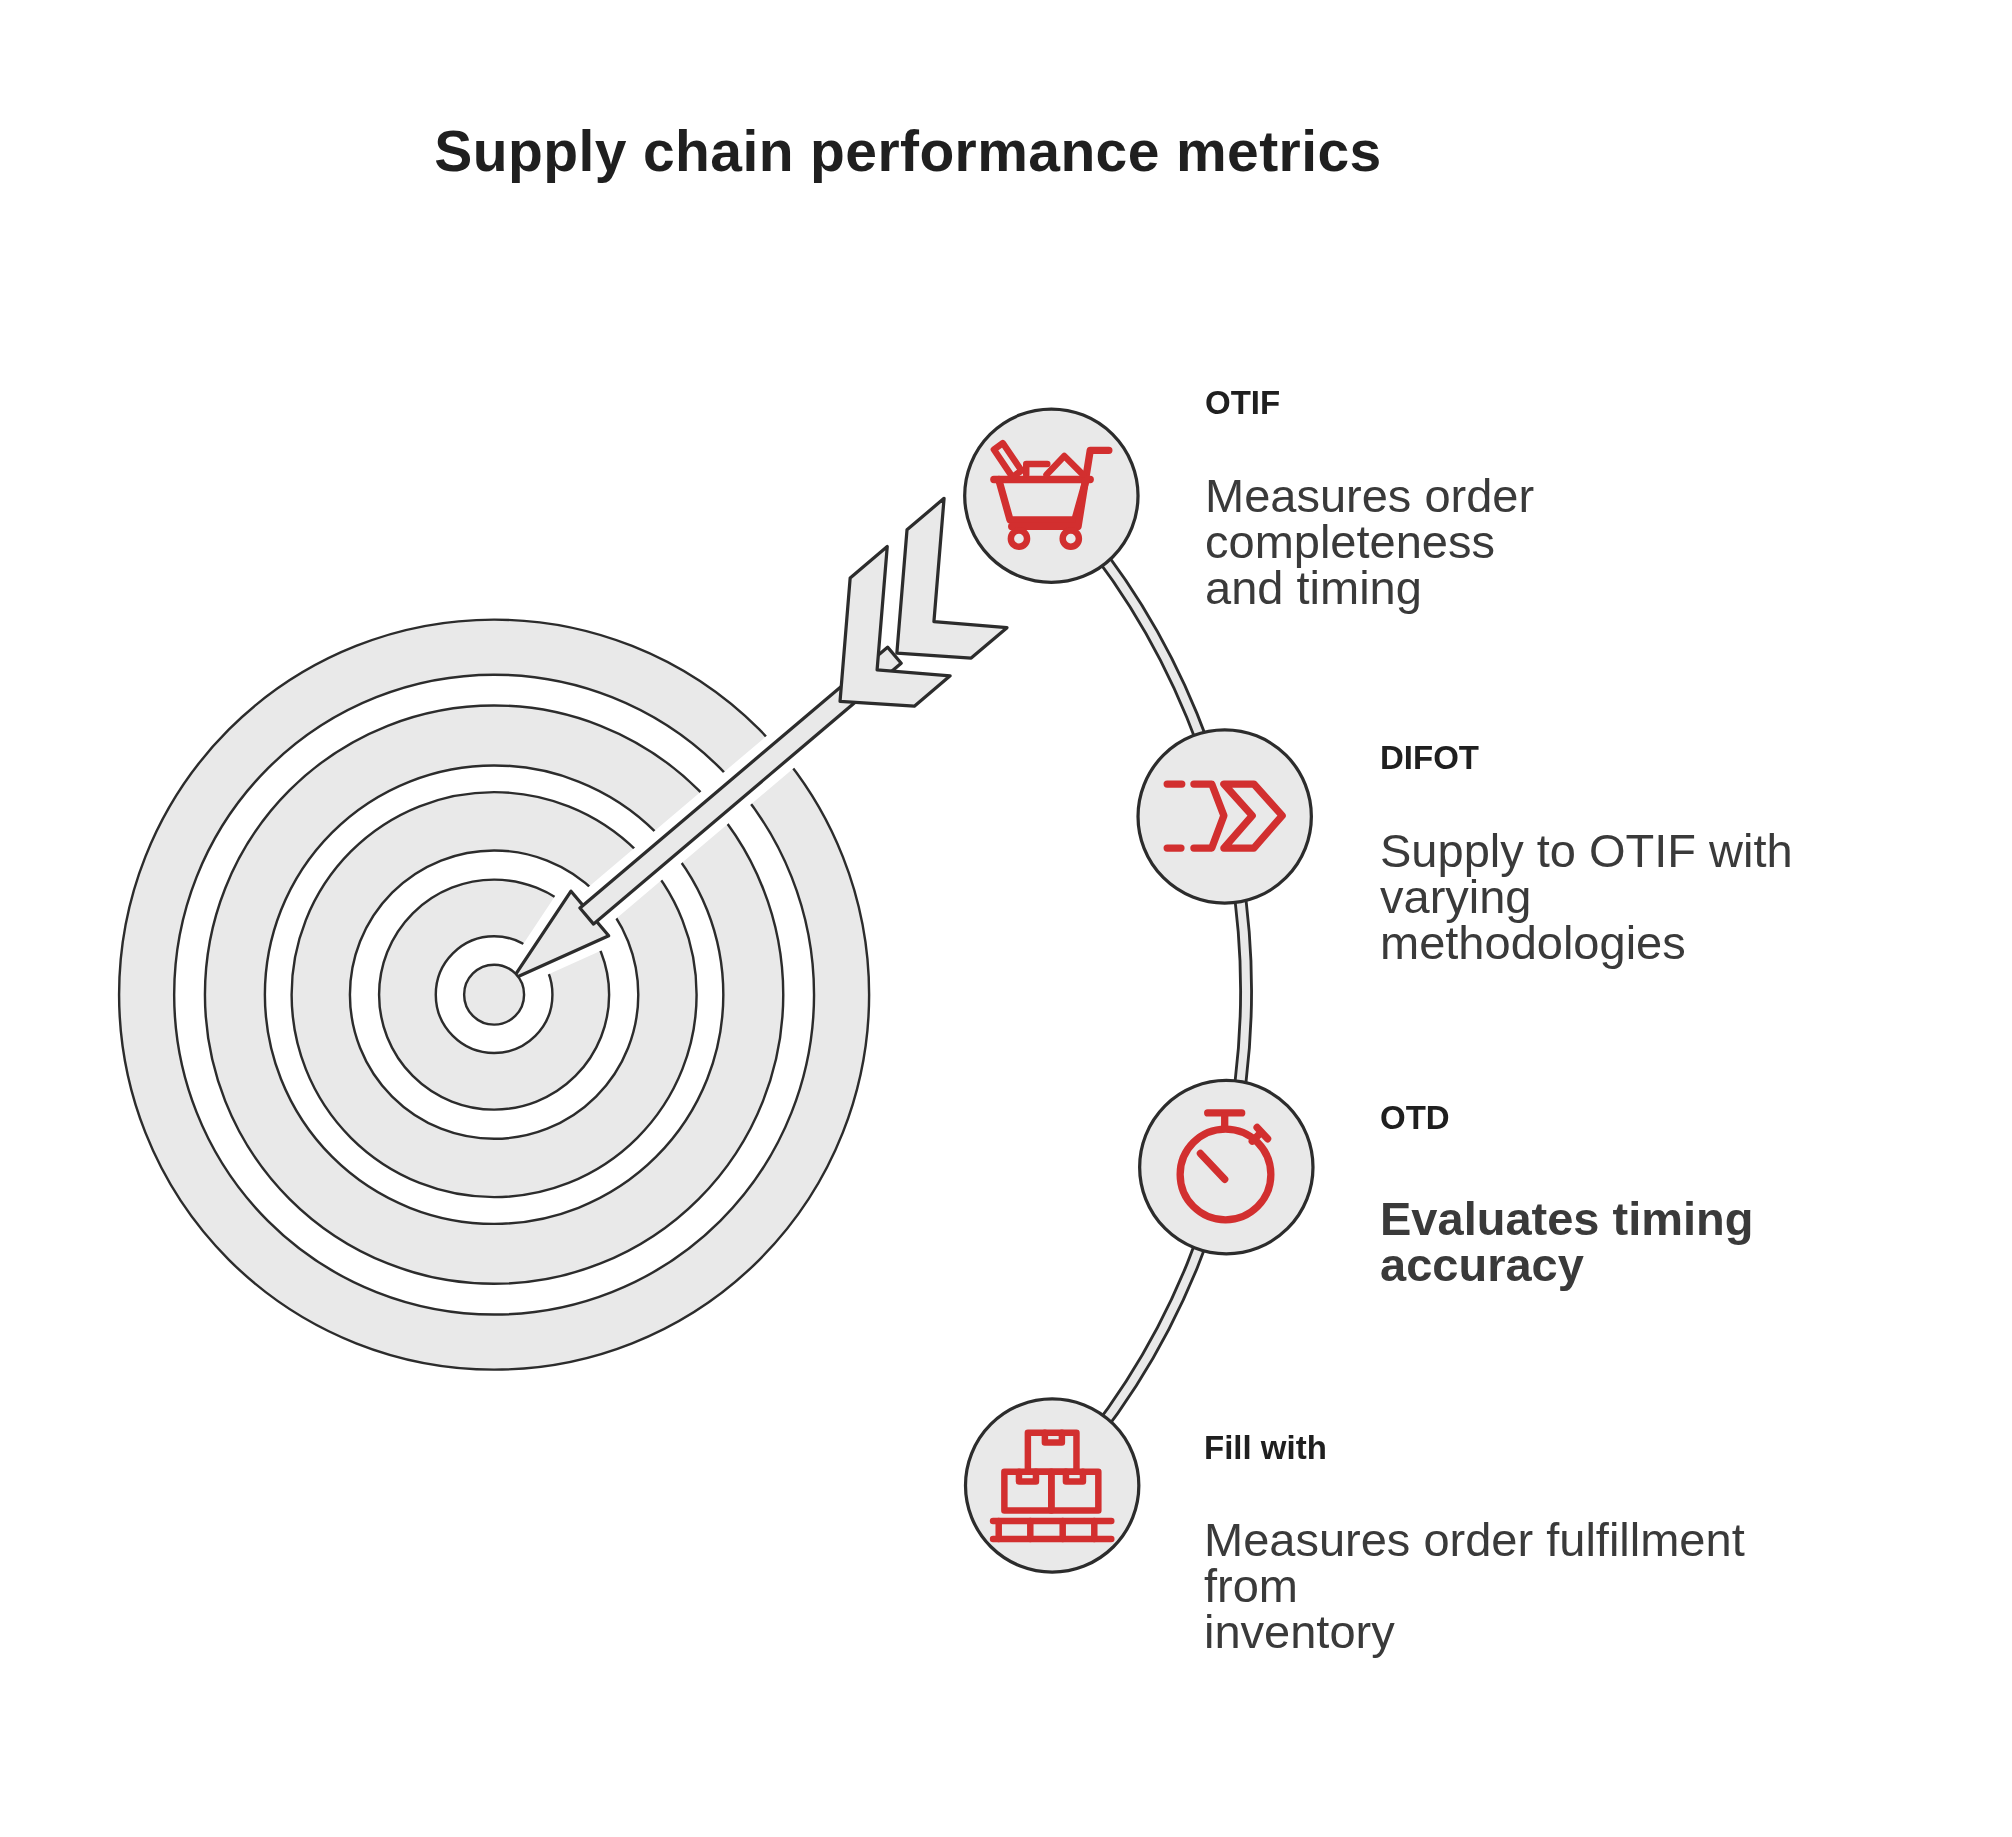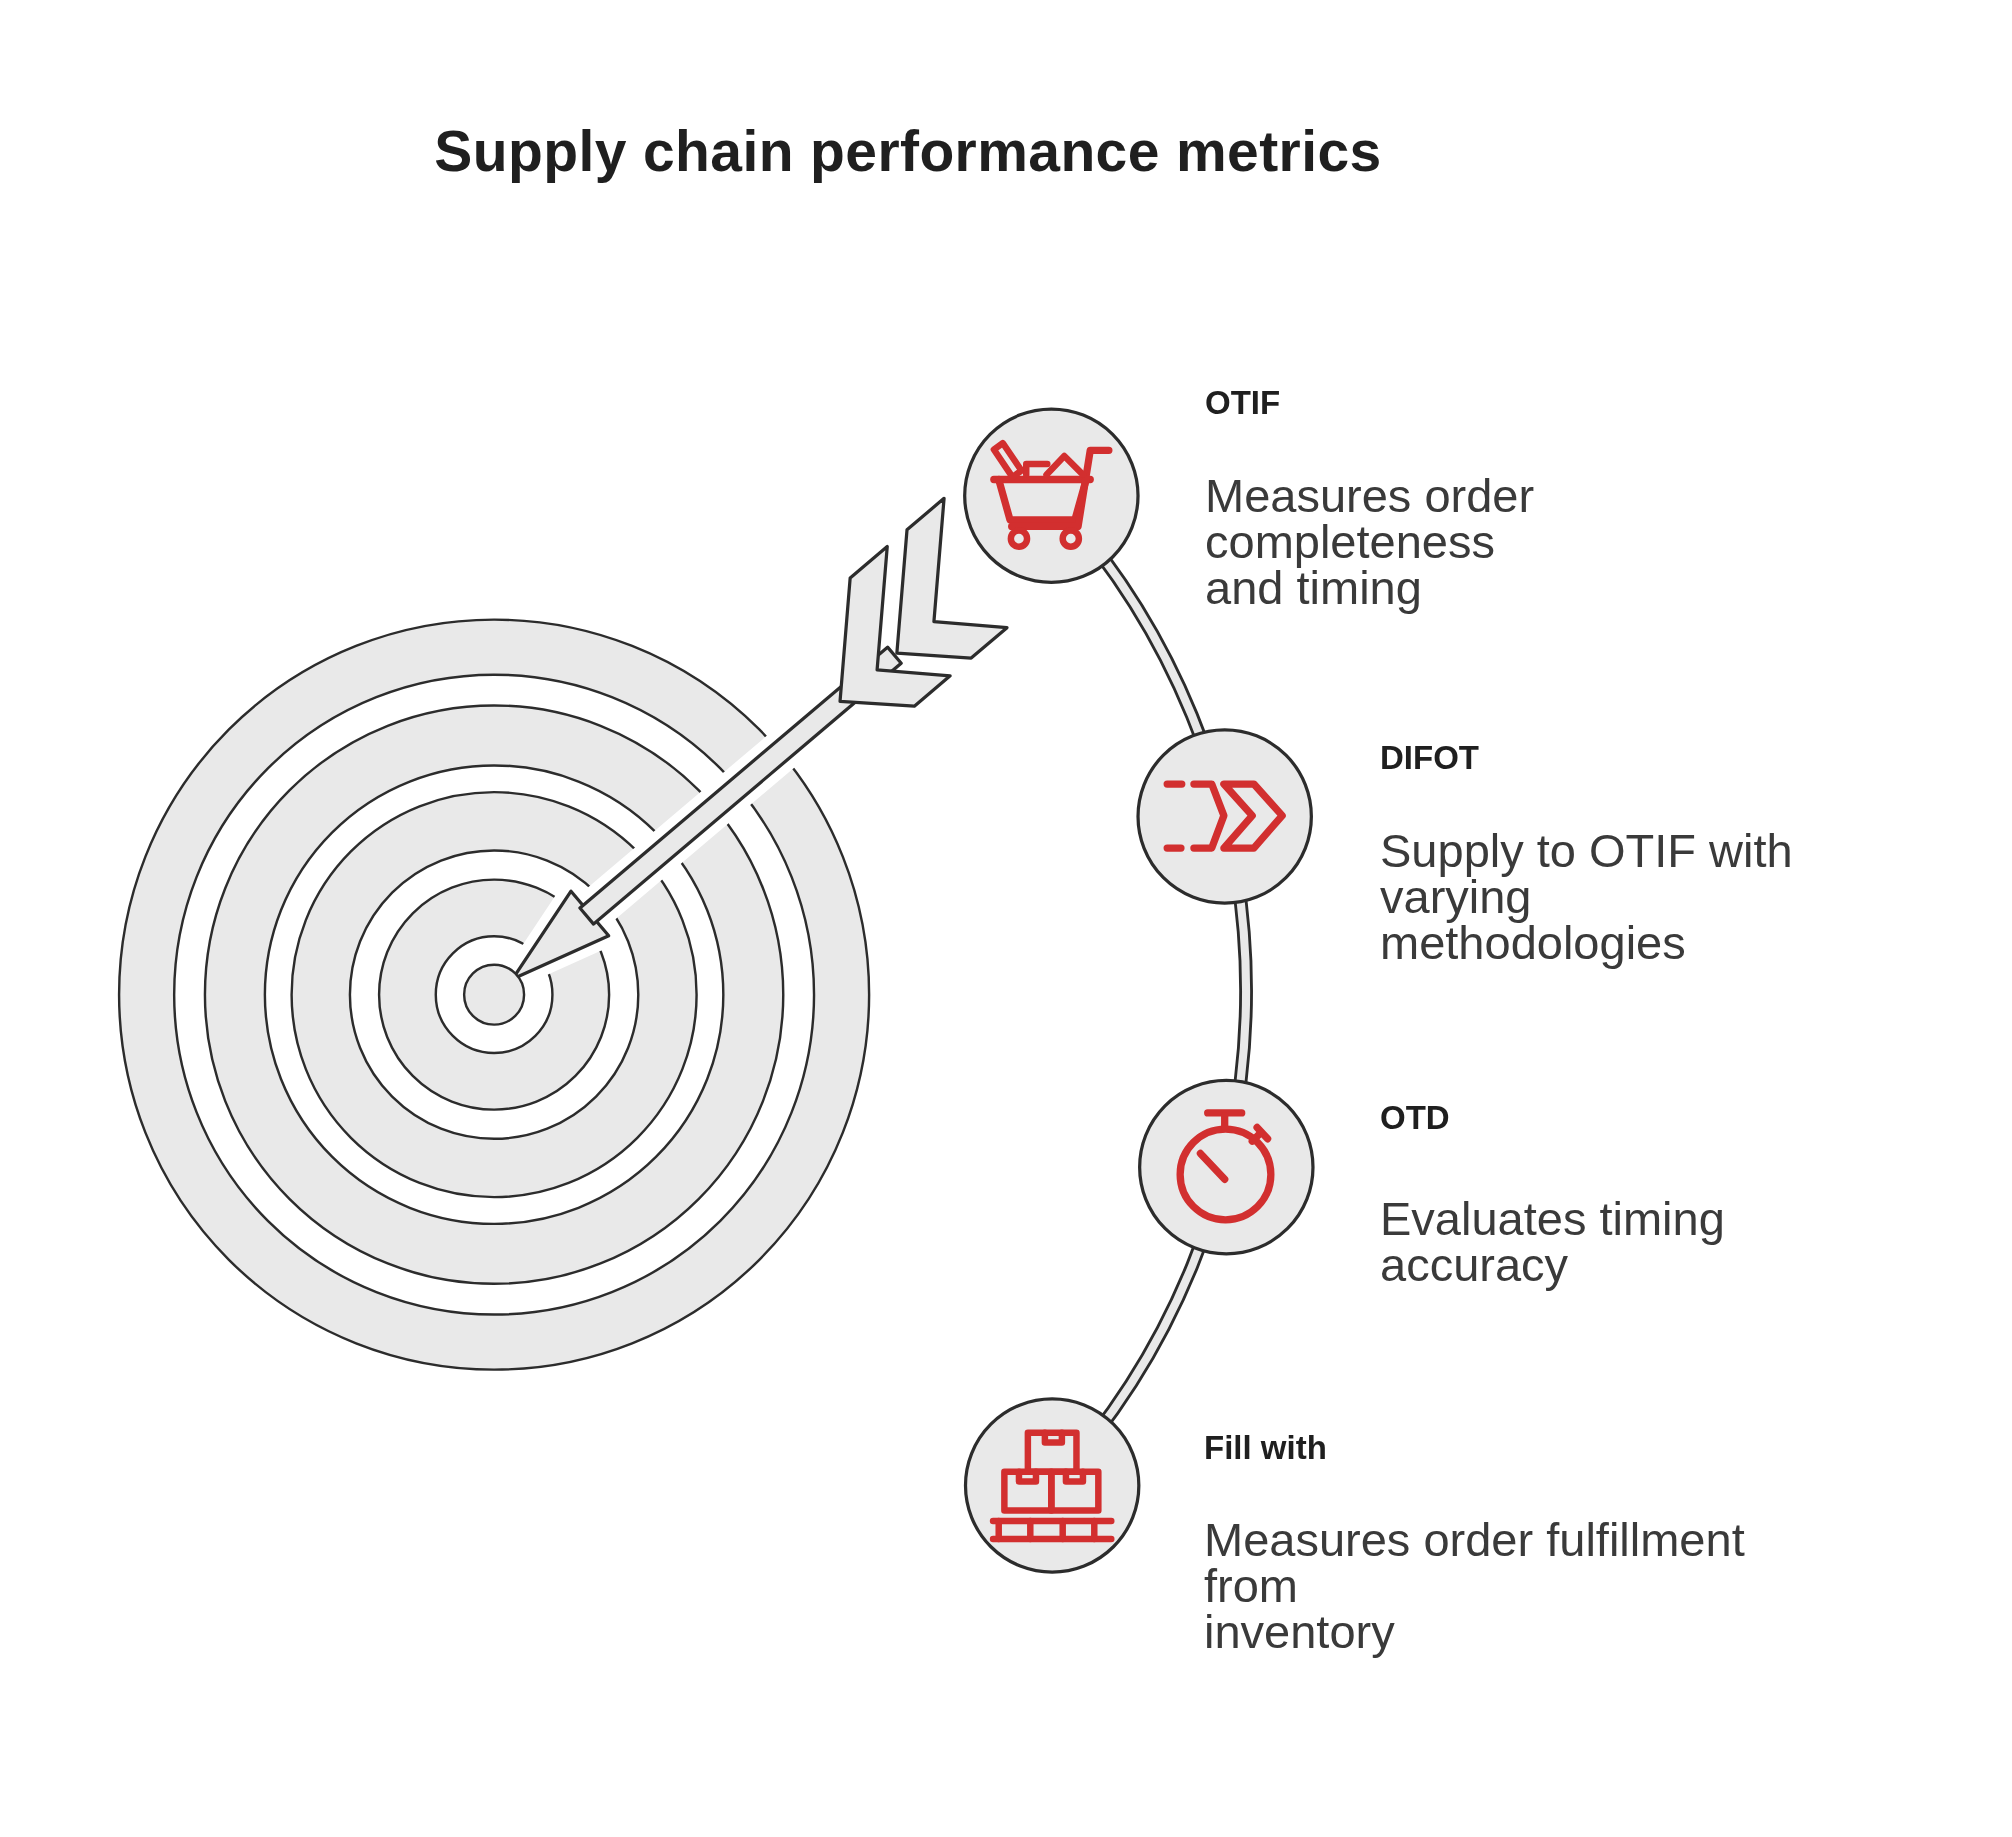--- a/index.html
+++ b/index.html
@@ -34,21 +34,21 @@
     font-size: 47px;
     line-height: 46px;
     color: var(--body-text, #3a3a3a);
     white-space: pre-line;
   }
   .pos-otif-label  { left: 1205px; top: 384px; }
   .pos-otif-desc   { left: 1205px; top: 473px; }
   .pos-difot-label { left: 1380px; top: 739px; }
   .pos-difot-desc  { left: 1380px; top: 828px; }
   .pos-otd-label   { left: 1380px; top: 1099px; }
-  .pos-otd-desc    { left: 1380px; top: 1196px; }
+  .pos-otd-desc    { left: 1380px; top: 1196px; font-weight: bold; }
   .pos-fill-label  { left: 1204px; top: 1429px; }
   .pos-fill-desc   { left: 1204px; top: 1517px; }
   .ring   { stroke: var(--outline, #2c2c2c); stroke-width: 3; }
   .grayfill  { fill: var(--shape-fill, #e9e9e9); }
   .whitefill { fill: #ffffff; }
   .arrow-halo { fill: #ffffff; stroke: #ffffff; stroke-width: 26; stroke-linejoin: round; }
   .arrow-body { fill: var(--shape-fill, #e9e9e9); stroke: var(--outline, #2c2c2c); stroke-width: 4; stroke-linejoin: round; }
   .conn-outer { fill: none; stroke: var(--outline, #2c2c2c); stroke-width: 17; }
   .conn-inner { fill: none; stroke: var(--shape-fill, #e9e9e9); stroke-width: 10; }
   .node-circle { fill: var(--shape-fill, #e9e9e9); stroke: var(--outline, #2c2c2c); stroke-width: 4; }

